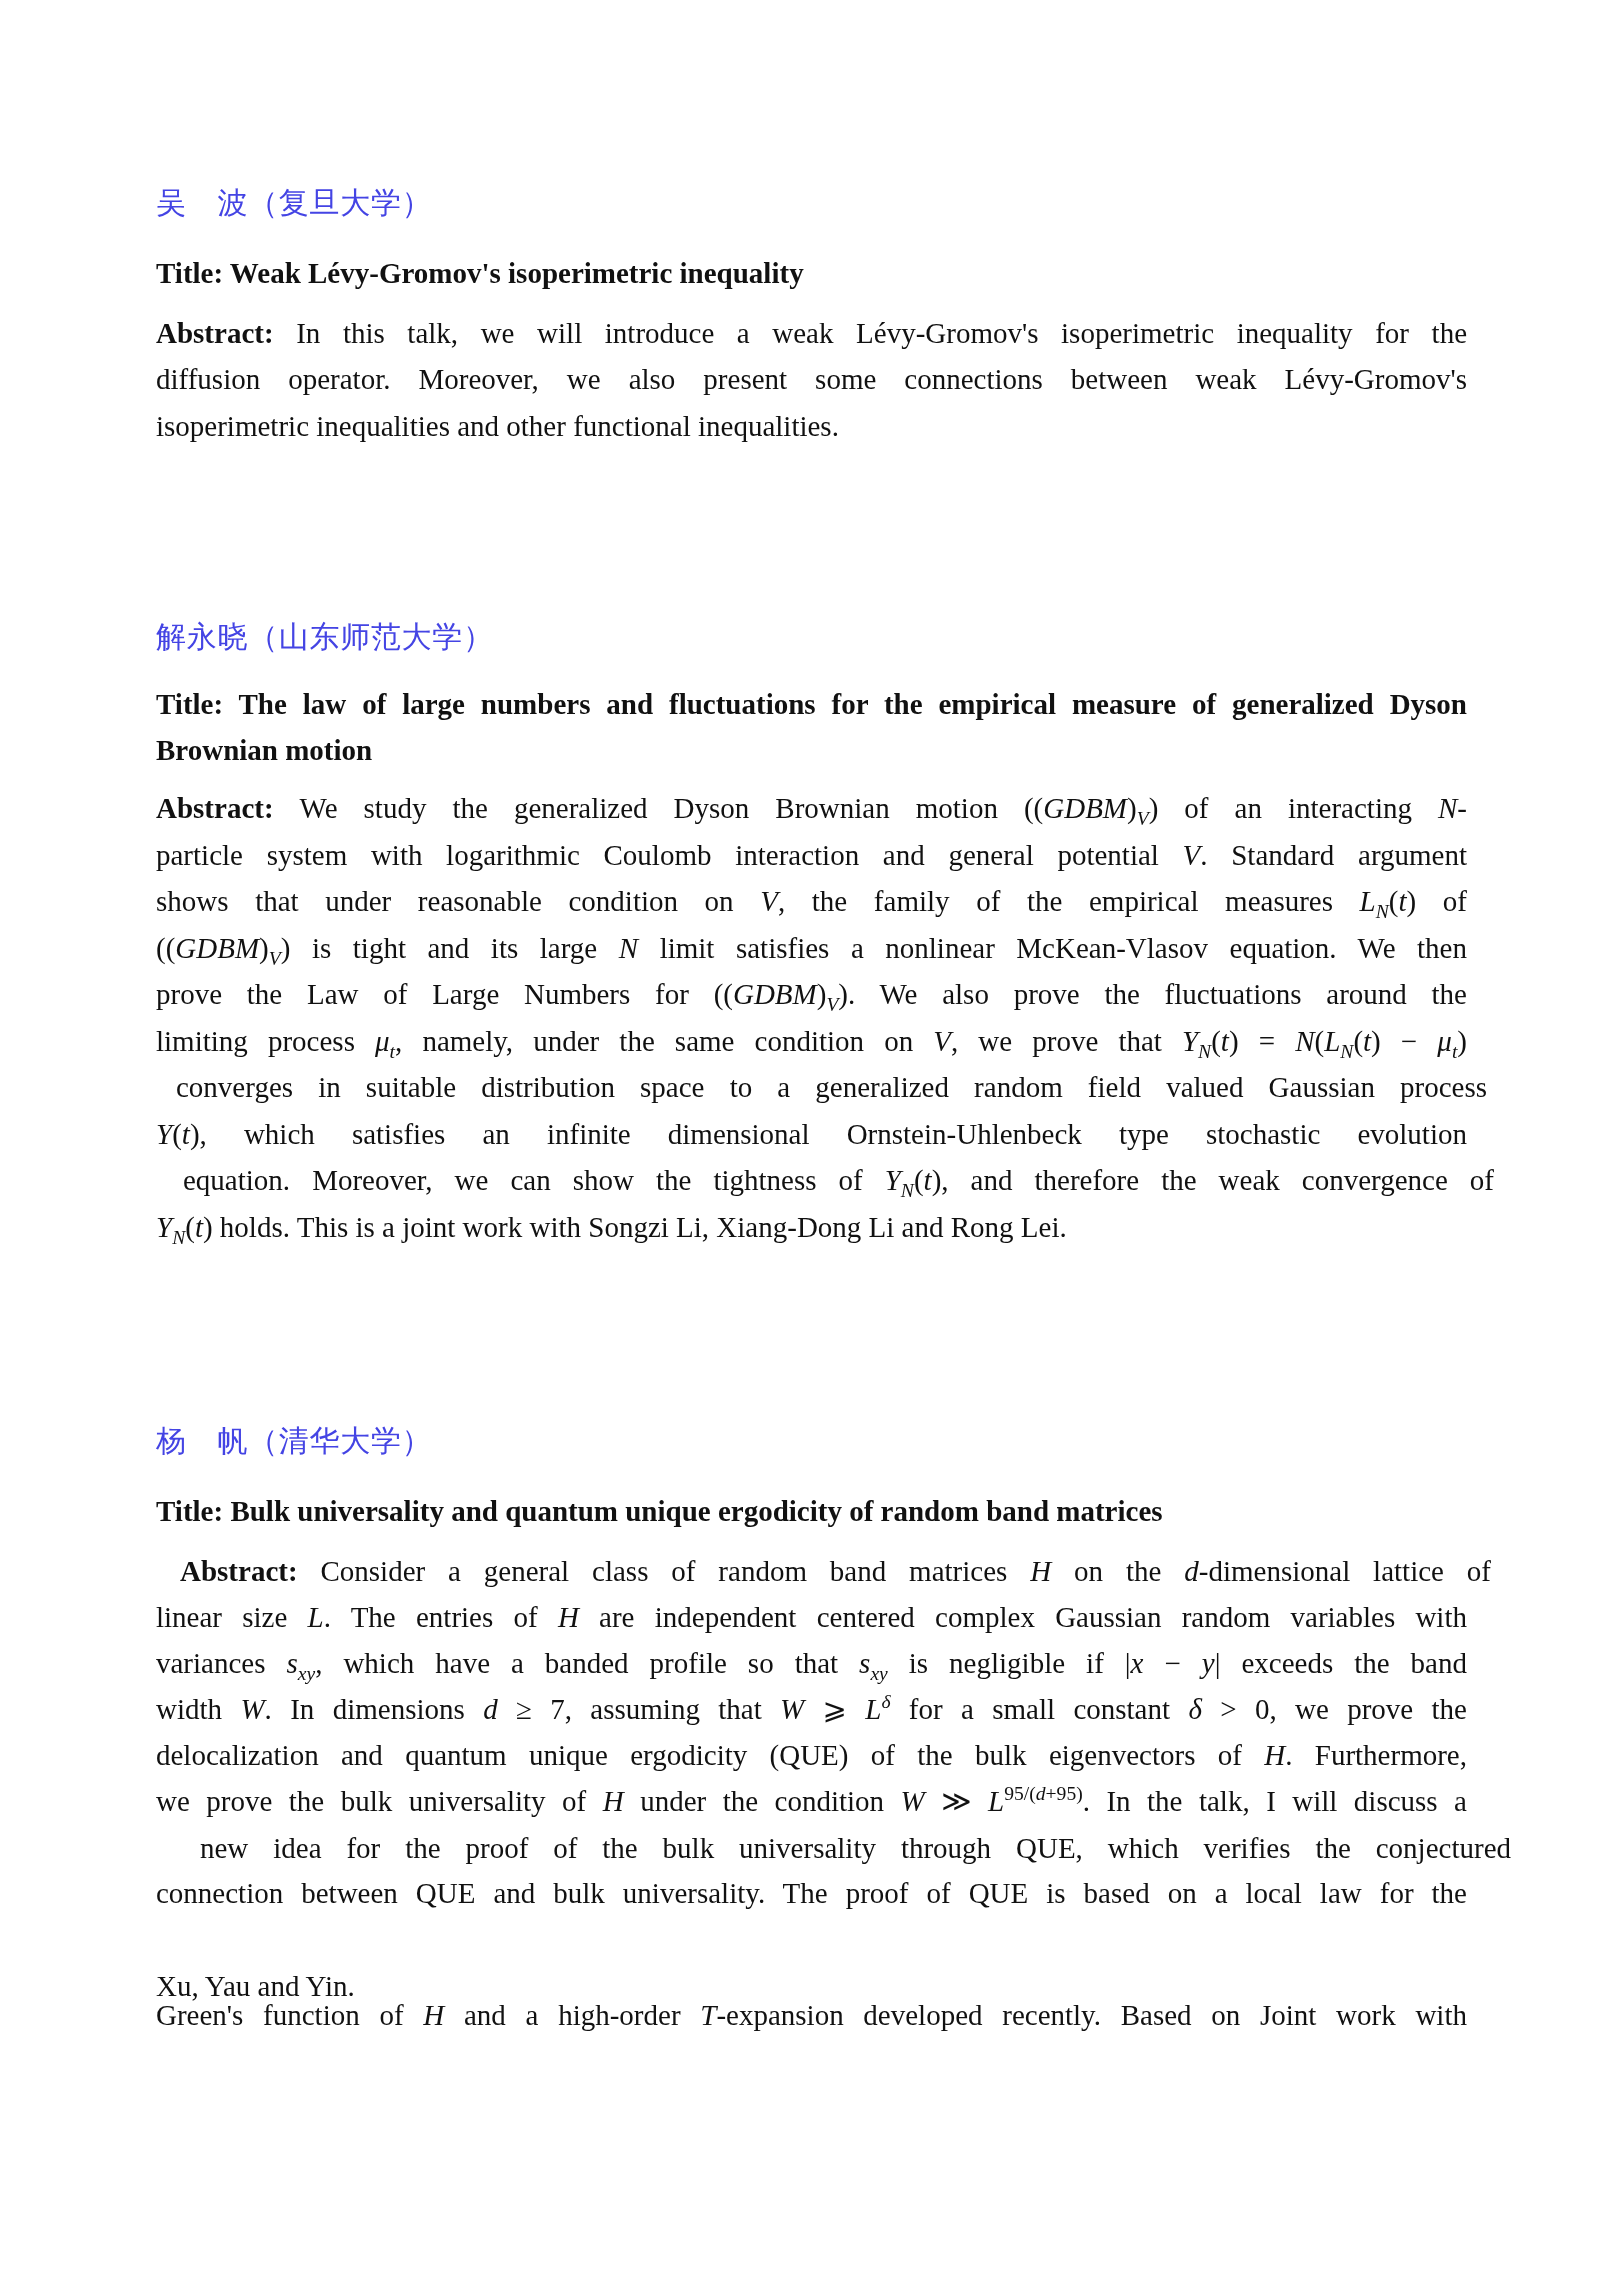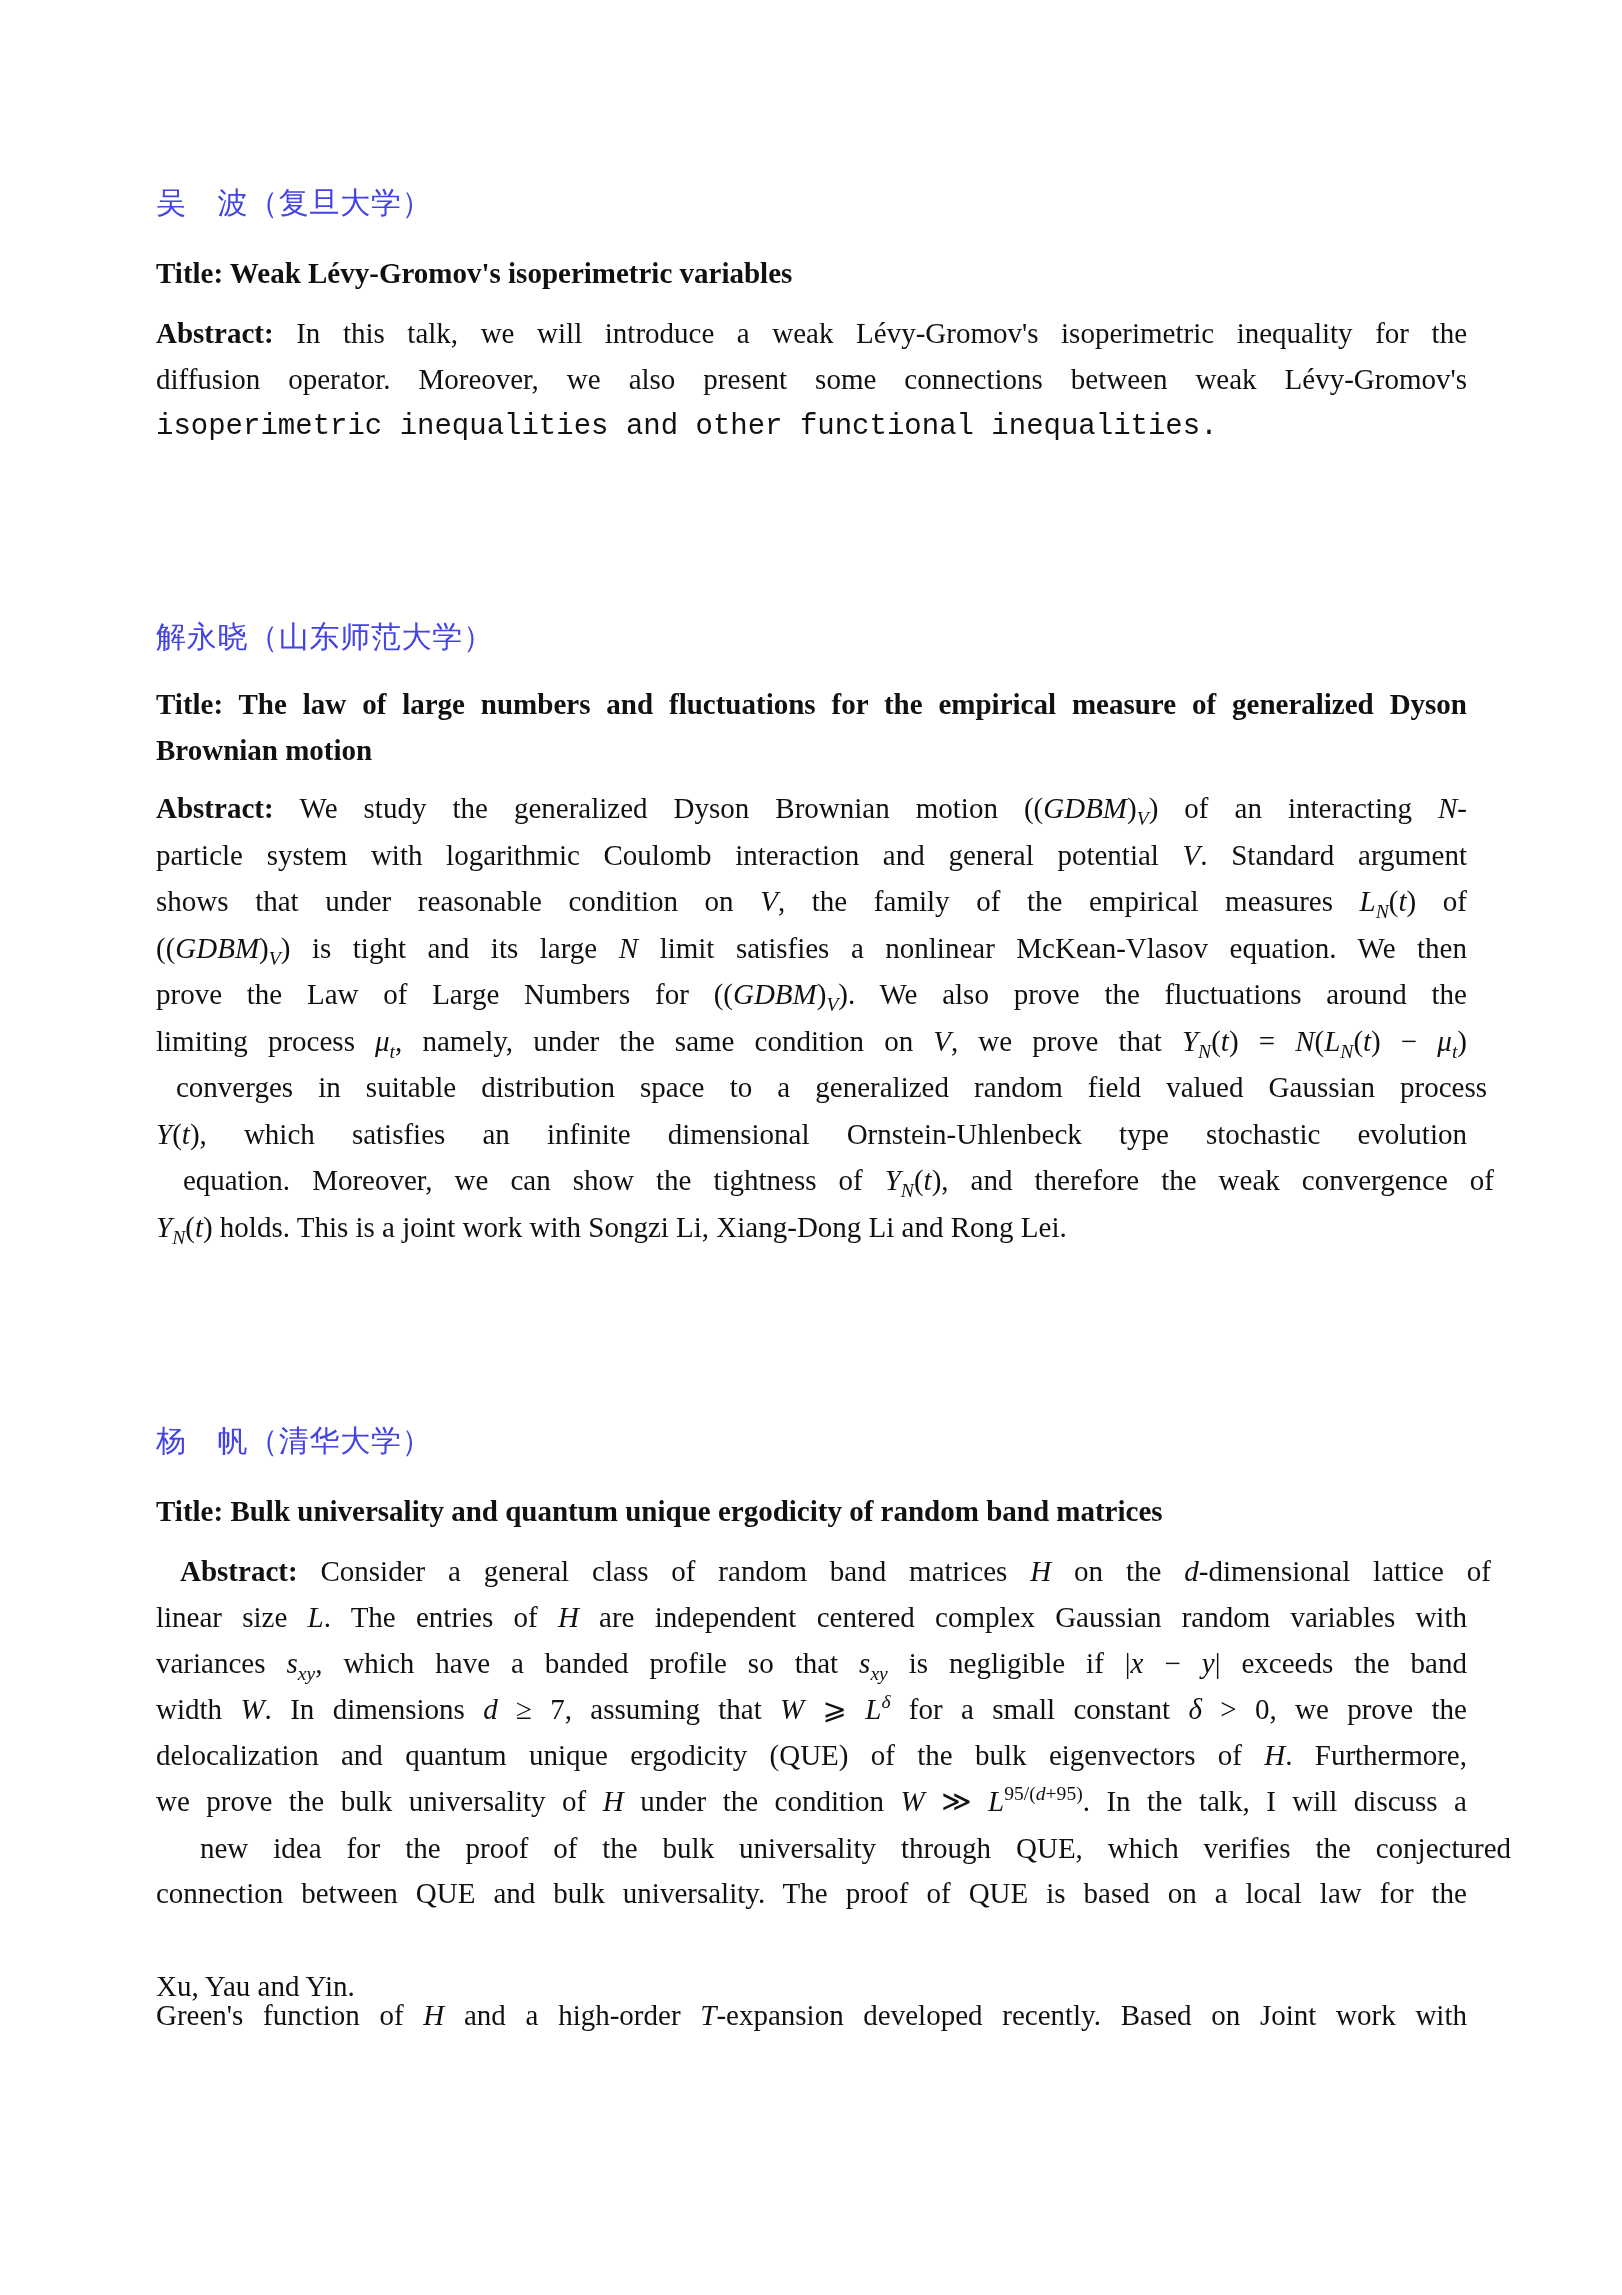--- a/index.html
+++ b/index.html
@@ -66,28 +66,28 @@
 </style>
 </head>
 <body>
 
 <div class="page">
 
   <div class="section" style="top:0;">
     <div class="speaker" style="top:184px;">吴　波（复旦大学）</div>
 
     <div class="line last title-line" style="top:255px;">
-      <span>Title: </span><span>Weak Lévy-Gromov's isoperimetric variables</span>
+      <span>Title: </span><span>Weak Lévy-Gromov's isoperimetric inequality</span>
     </div>
 
     <div class="line" style="top:315px;">
       <span class="bold">Abstract: </span><span>In this talk, we will introduce a weak Lévy-Gromov's isoperimetric inequality for the</span>
     </div>
     <div class="line" style="top:361px;">diffusion operator. Moreover, we also present some connections between weak Lévy-Gromov's</div>
-    <div class="line last" style="top:408px;font-family:Liberation Mono, monospace;">isoperimetric inequalities and other functional inequalities.</div>
+    <div class="line last" style="top:408px;">isoperimetric inequalities and other functional inequalities.</div>
   </div>
 
   <div class="section" style="top:0;">
     <div class="speaker" style="top:618px;">解永晓（山东师范大学）</div>
 
     <div class="line title-line" style="top:686px;">
       <span>Title: </span><span>The law of large numbers and fluctuations for the empirical measure of generalized Dyson</span>
     </div>
     <div class="line last title-line" style="top:732px;">Brownian motion</div>
 

